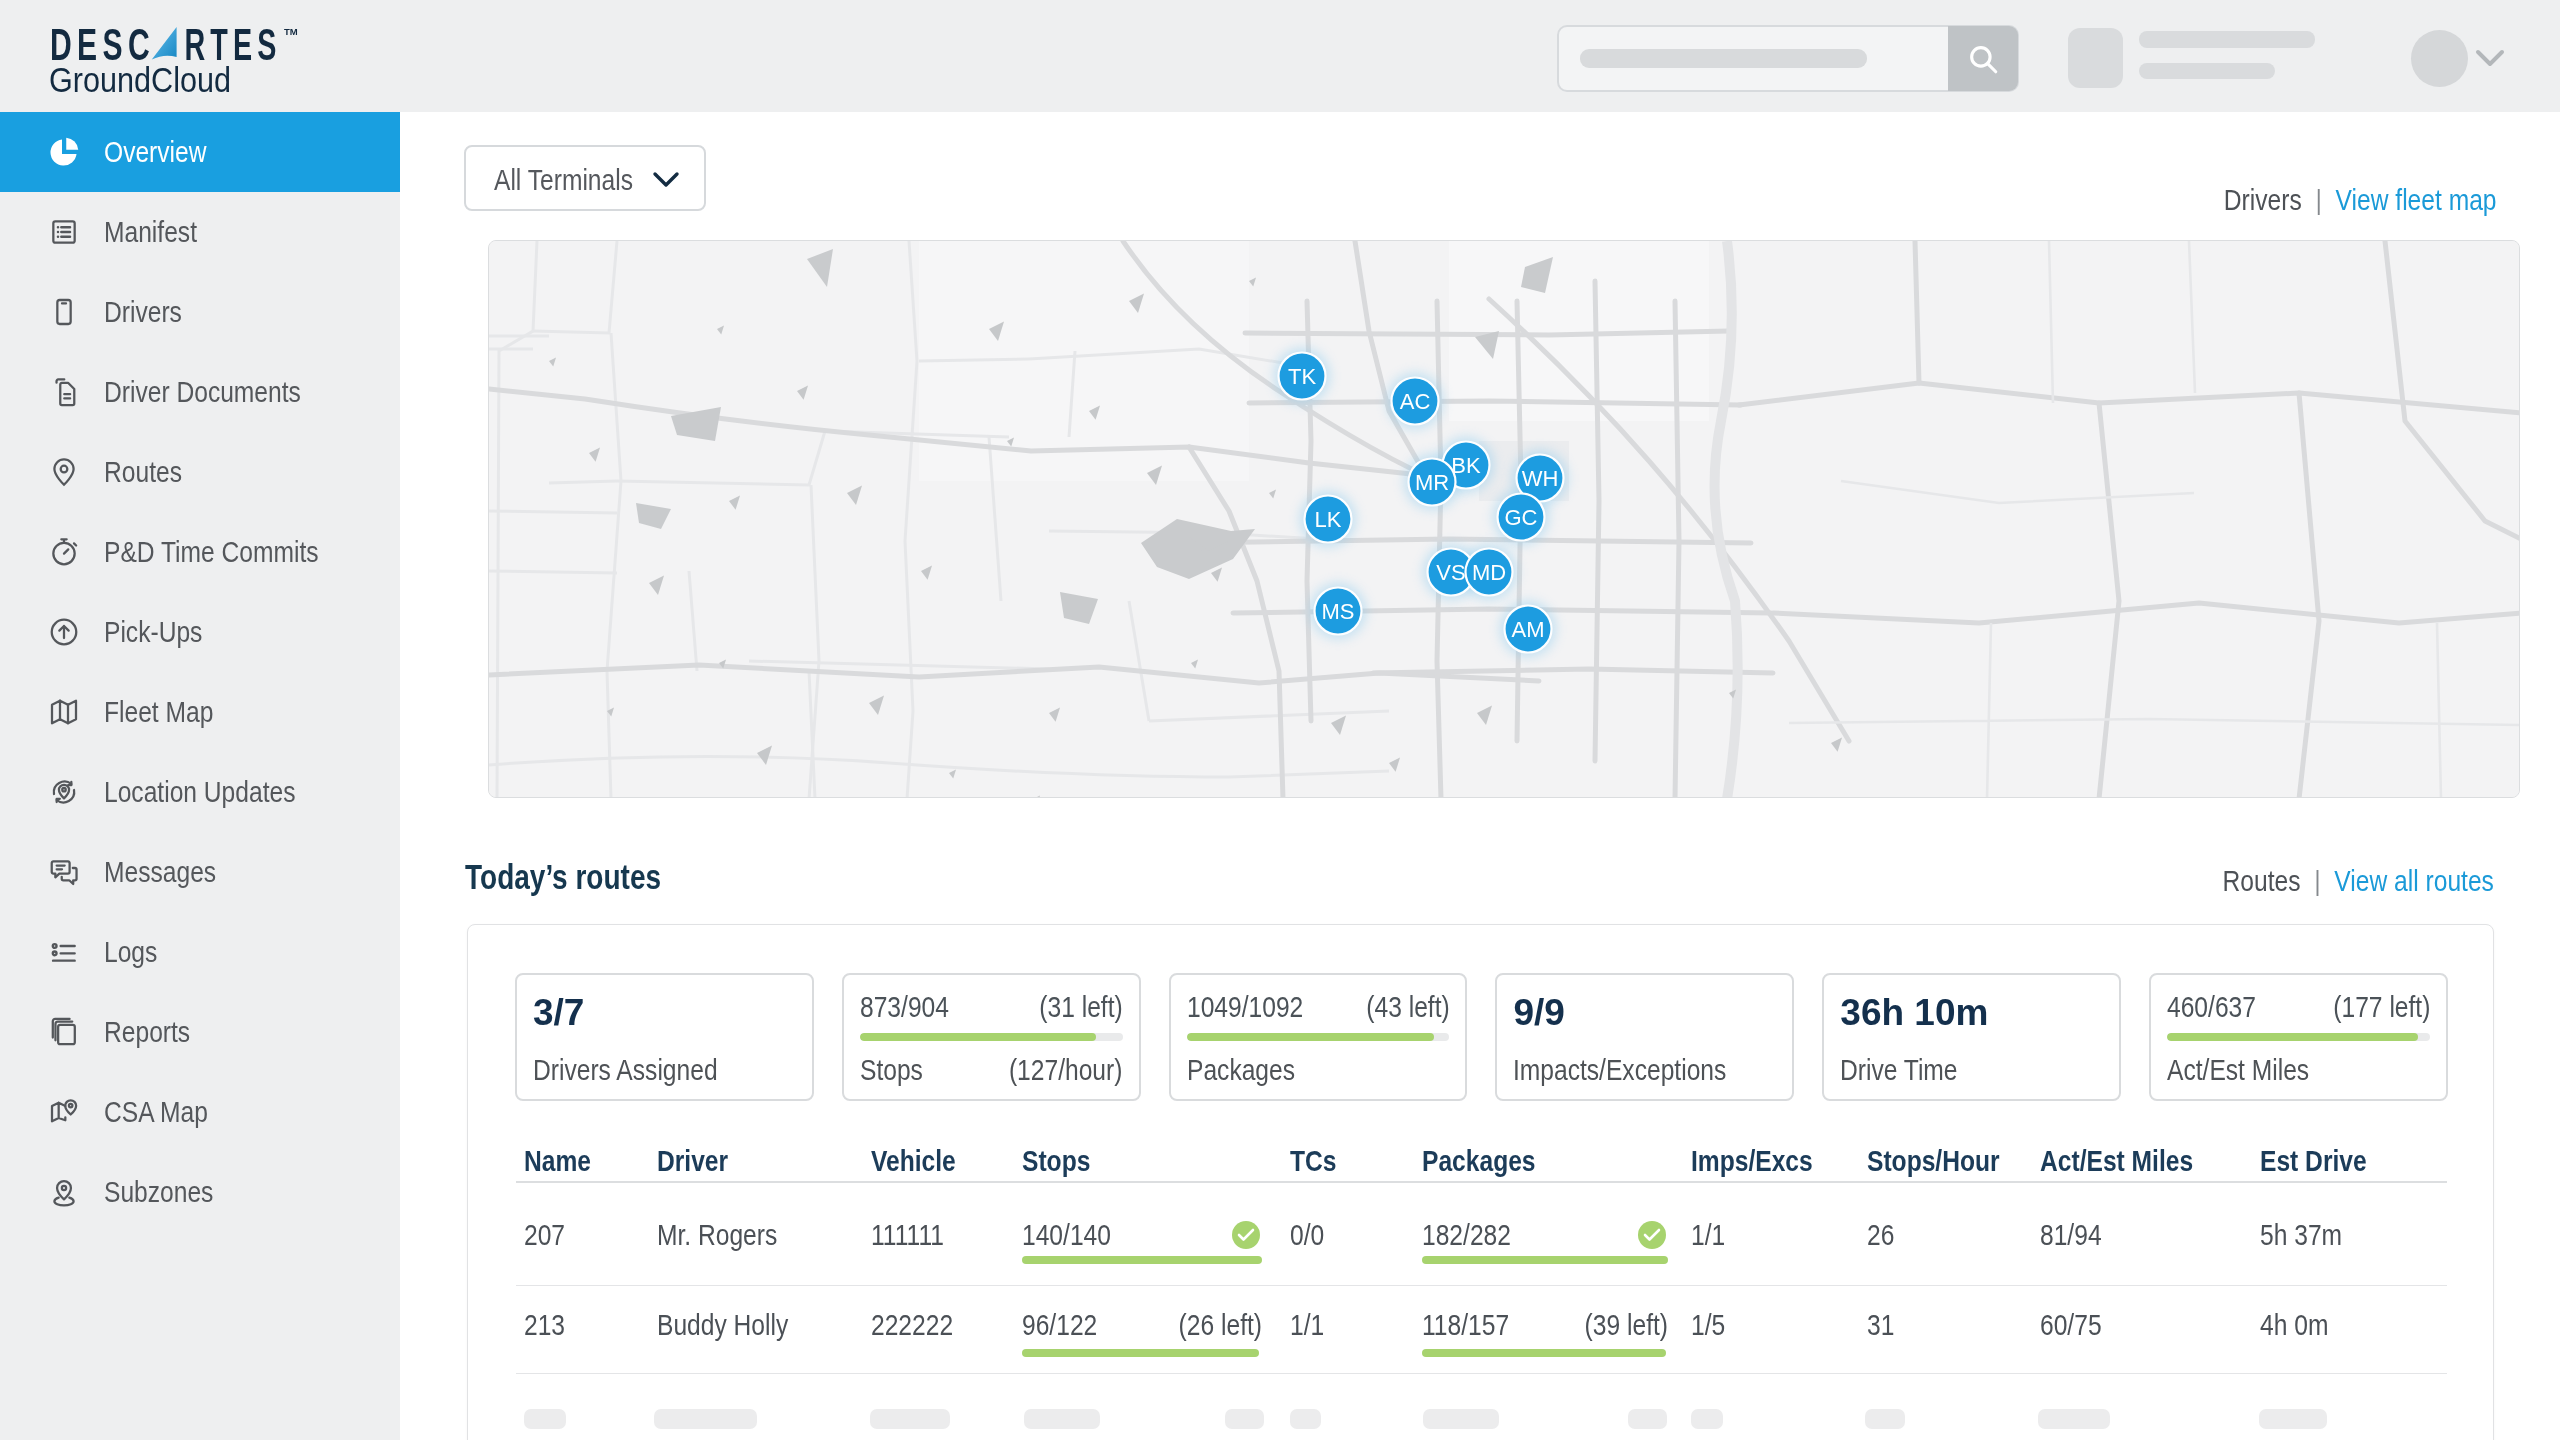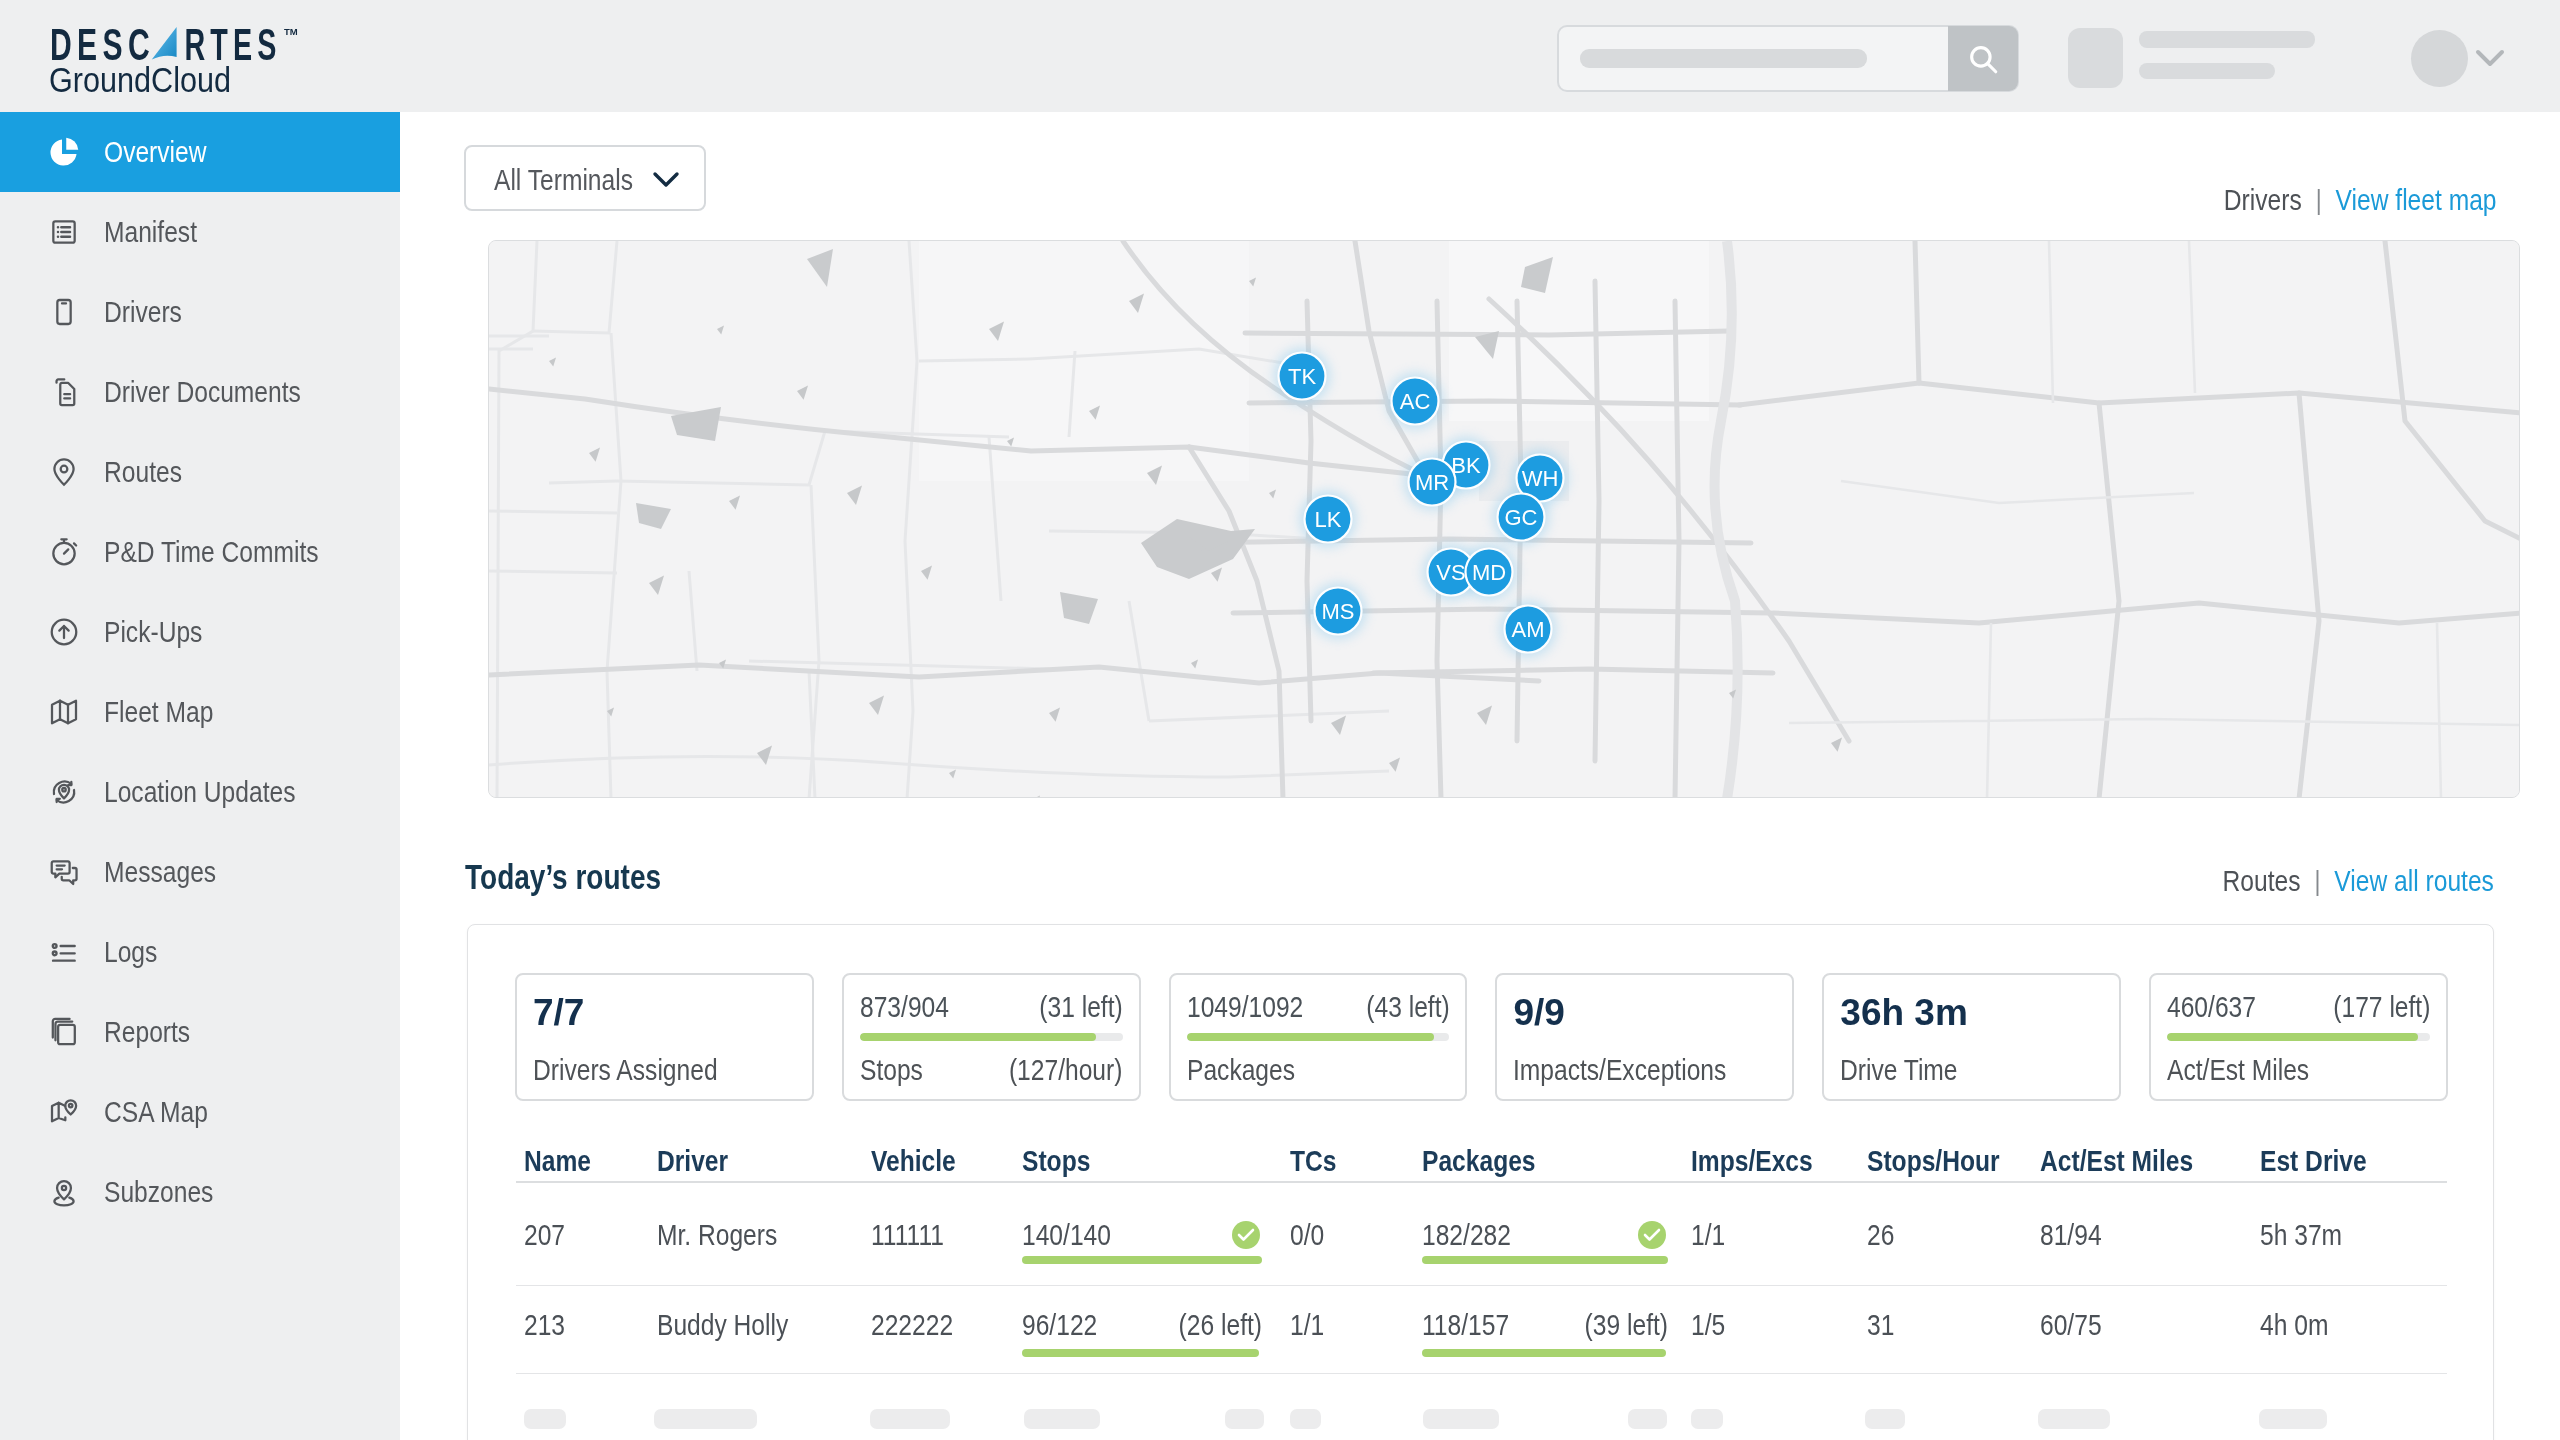--- a/index.html
+++ b/index.html
@@ -375,21 +375,21 @@
         </svg></div>
     <div id="todays">Today’s routes</div>
     <div class="linkrow" id="rts-row">
         <span>Routes</span>
         <span class="sep">|</span>
         <a>View all routes</a>
       </div>
     <div id="bigcard">
       <div id="stats">
         <div class="scard">
-            <div class="big">7/7</div>
+            <div class="big">3/7</div>
             <div class="lbl">Drivers Assigned</div>
           </div>
         <div class="scard">
             <div class="r1">
               <span>873/904</span>
               <span>(31 left)</span>
             </div>
             <div class="track">
               <div class="fill" style="width:90%"></div>
             </div>
@@ -409,21 +409,21 @@
             <div class="r2">
               <span>Packages</span>
               <span></span>
             </div>
           </div>
         <div class="scard">
             <div class="big">9/9</div>
             <div class="lbl">Impacts/Exceptions</div>
           </div>
         <div class="scard">
-            <div class="big">36h 3m</div>
+            <div class="big">36h 10m</div>
             <div class="lbl">Drive Time</div>
           </div>
         <div class="scard">
             <div class="r1">
               <span>460/637</span>
               <span>(177 left)</span>
             </div>
             <div class="track">
               <div class="fill" style="width:95.5%"></div>
             </div>

